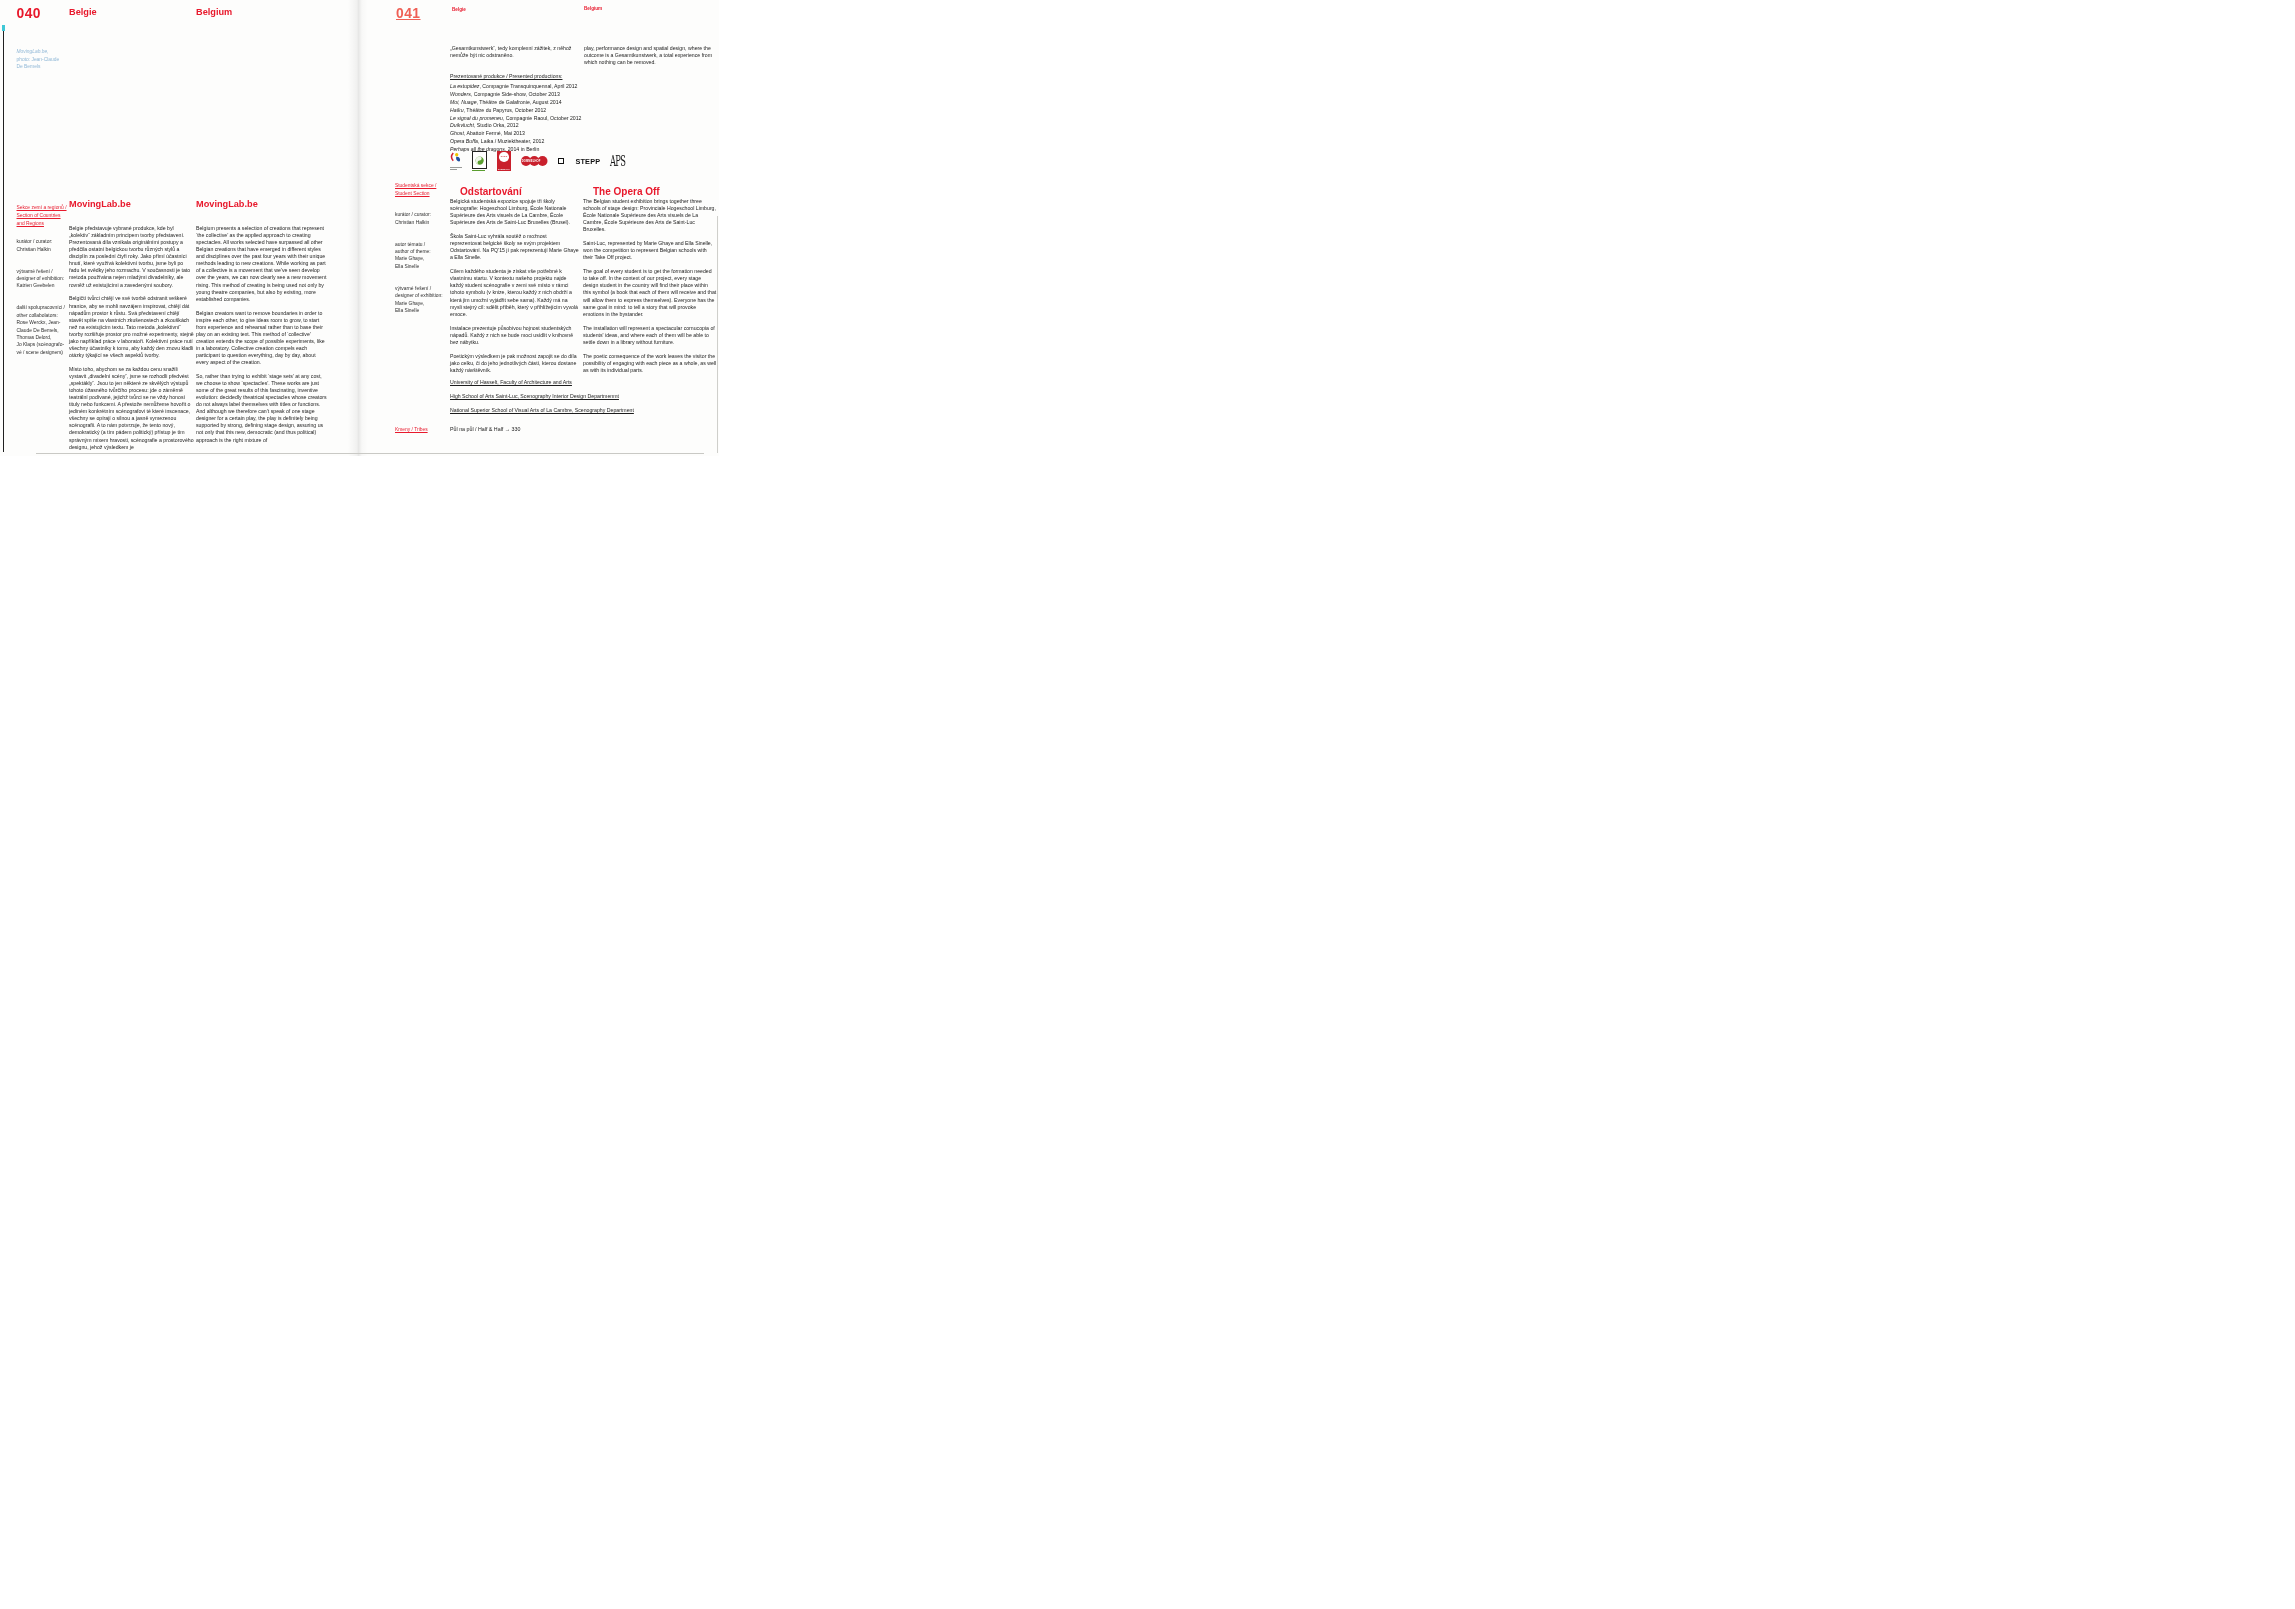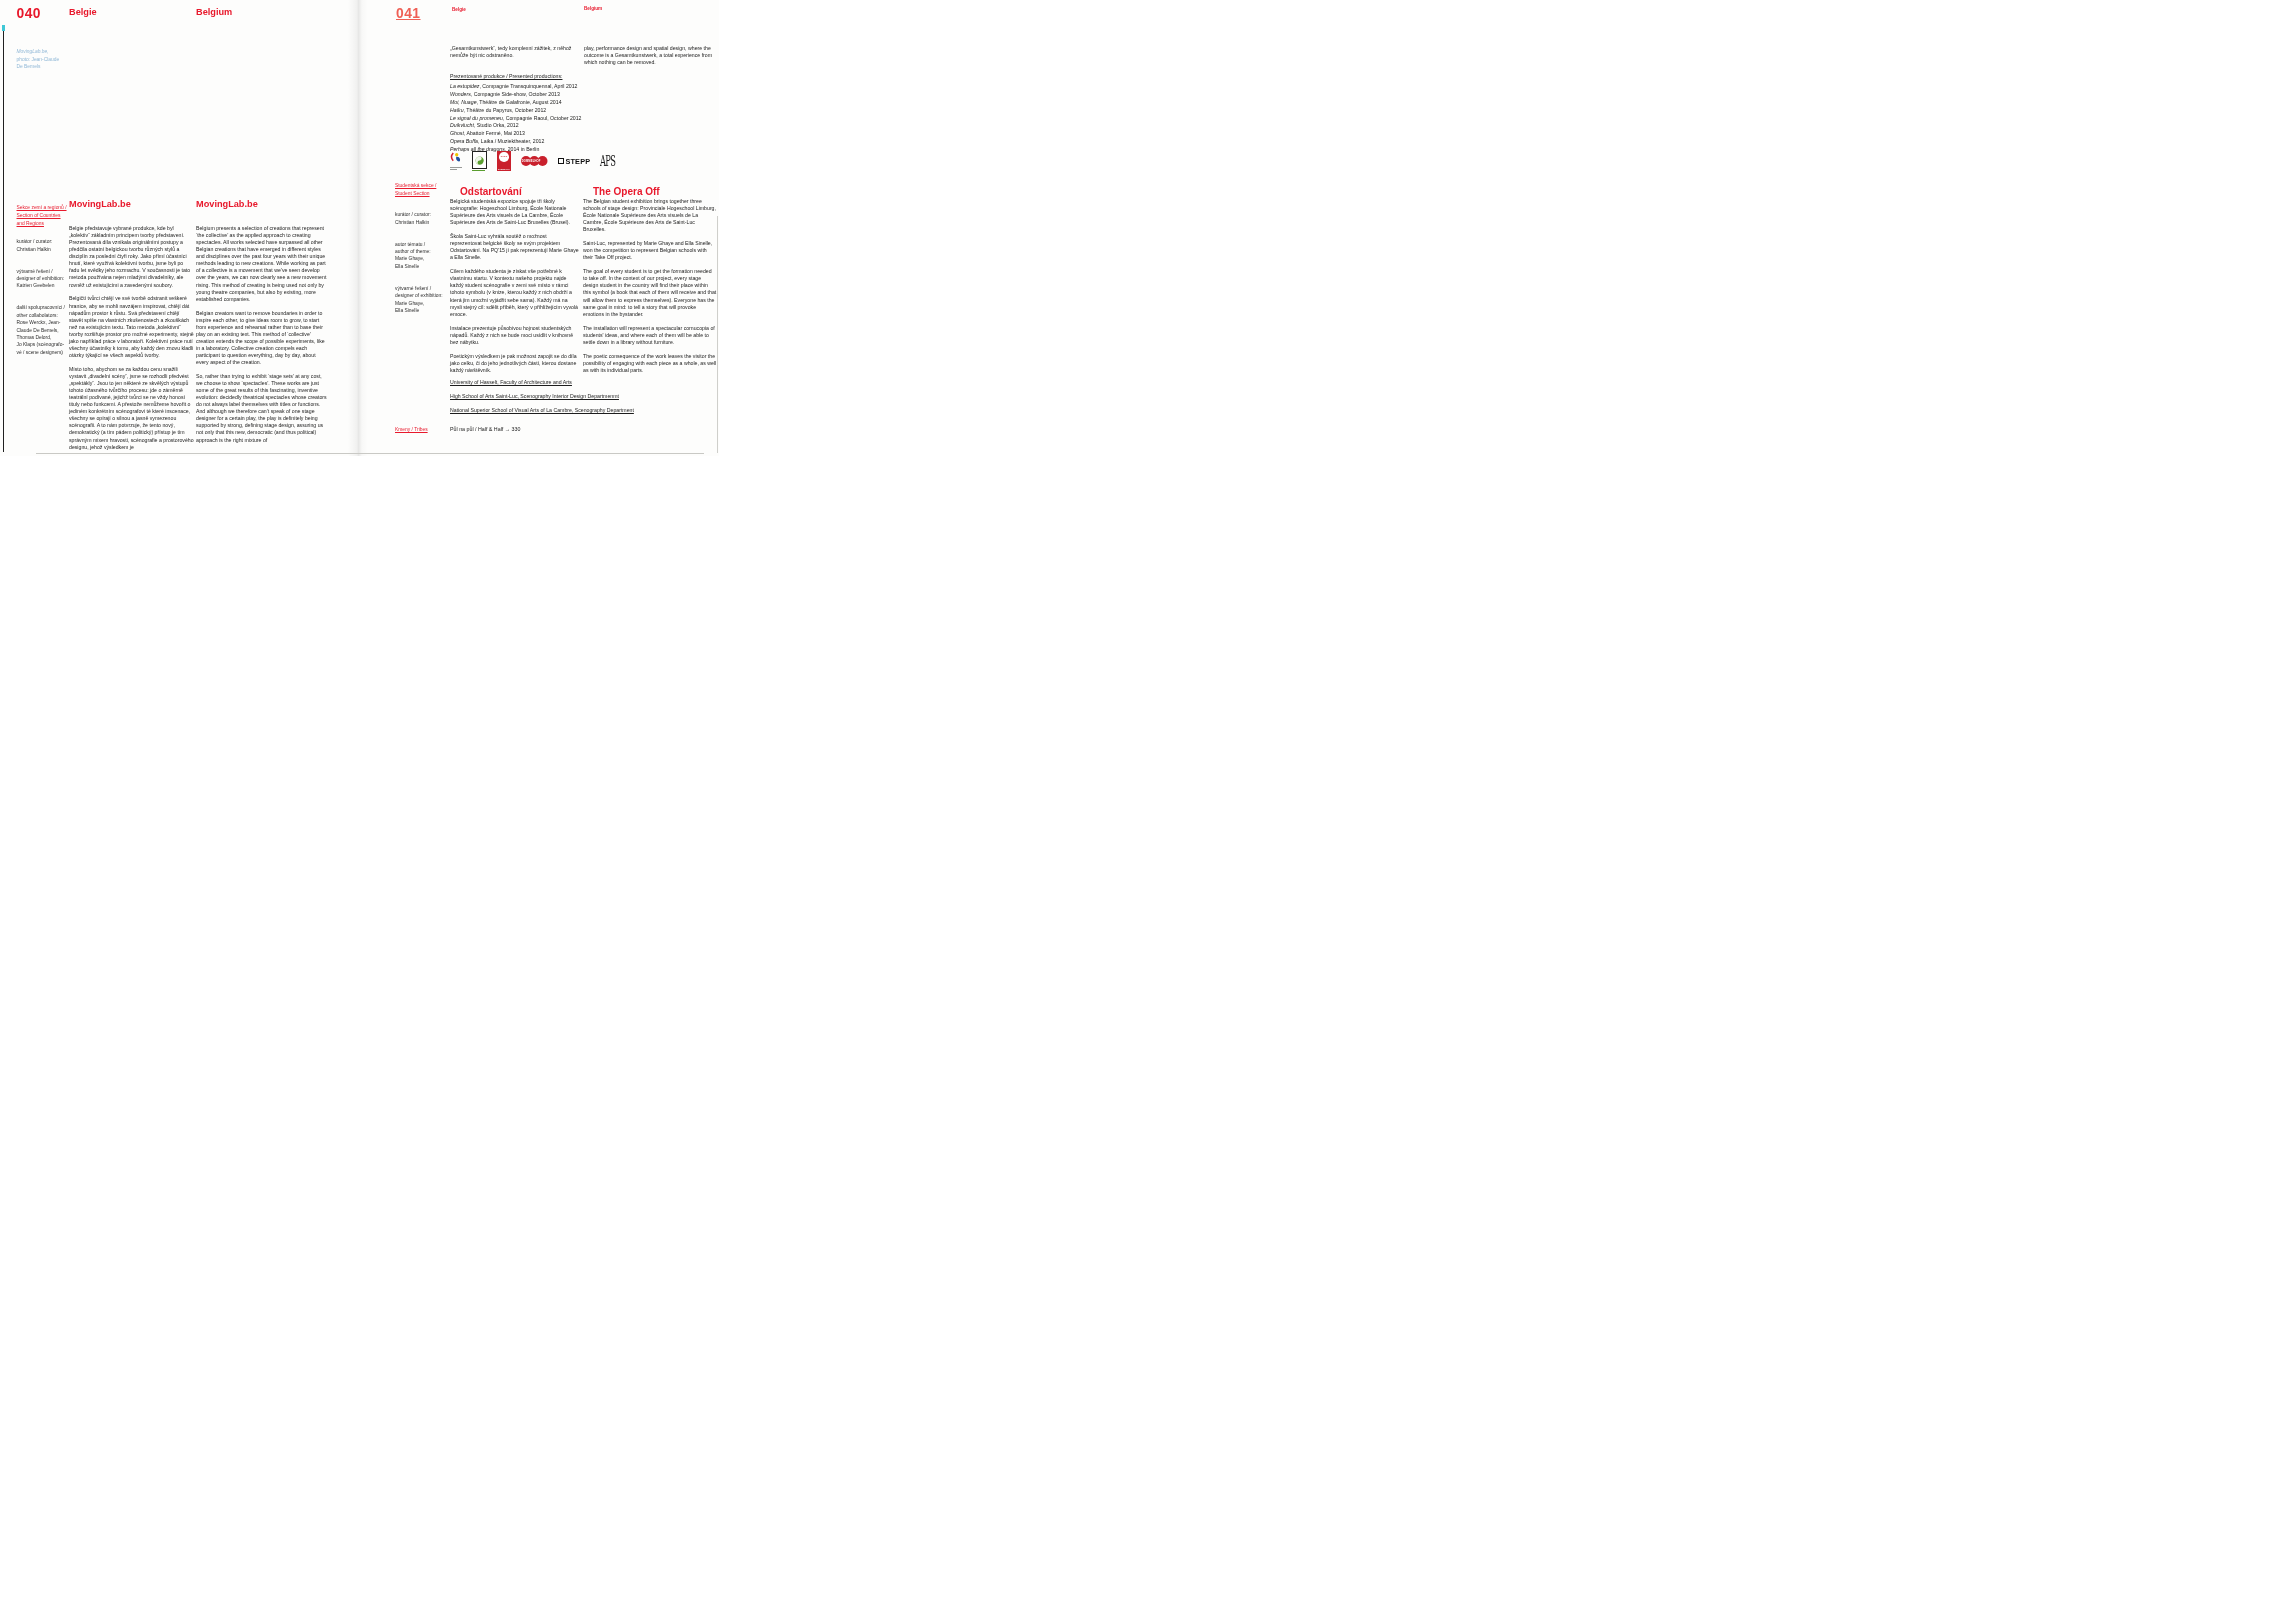--- a/index.html
+++ b/index.html
@@ -64,21 +64,21 @@
   .micro.green{background:#5a9e2f;}
   .lot-box{width:13px;height:16.5px;border:0.9px solid #222;background:#fff;display:flex;align-items:center;justify-content:center;}
   .takt{width:13.8px;height:18.4px;background:#c9202c;display:flex;flex-direction:column;align-items:center;justify-content:space-between;padding:1.4px 0 0.9px;}
   .takt-circle{width:9.6px;height:9.6px;border-radius:50%;background:#fff;display:flex;align-items:center;justify-content:center;
     font-size:2.5px;font-weight:bold;color:#c9202c;letter-spacing:0.1px;}
   .takt-sub{font-size:1.7px;color:#fff;font-weight:bold;letter-spacing:0.1px;}
   .dmh{width:27px;height:10px;}
   .dmh-circles{position:absolute;left:0;top:0;width:10px;height:10px;border-radius:50%;background:#c9202c;
     box-shadow:8.3px 0 0 #c9202c,16.5px 0 0 #c9202c;}
   .dmh-text{position:absolute;left:0.9px;top:3.9px;font-size:2.6px;font-weight:bold;color:#fff;letter-spacing:0.2px;}
-  .stepp{display:flex;align-items:center;gap:1px;color:#111;}
+  .stepp{display:flex;align-items:center;gap:11px;color:#111;}
   .stepp-sq{display:inline-block;width:4.6px;height:4.6px;border:1.4px solid #111;}
   .stepp-text{font-size:7.3px;font-weight:bold;letter-spacing:0.2px;}
   .aps span{display:inline-block;font-family:"DejaVu Serif",serif;font-size:11.5px;color:#161616;
     transform:scale(.72,1.35);transform-origin:left center;letter-spacing:-0.9px;}
 </style>
 </head>
 <body>
 
 <div class="spread">
 

